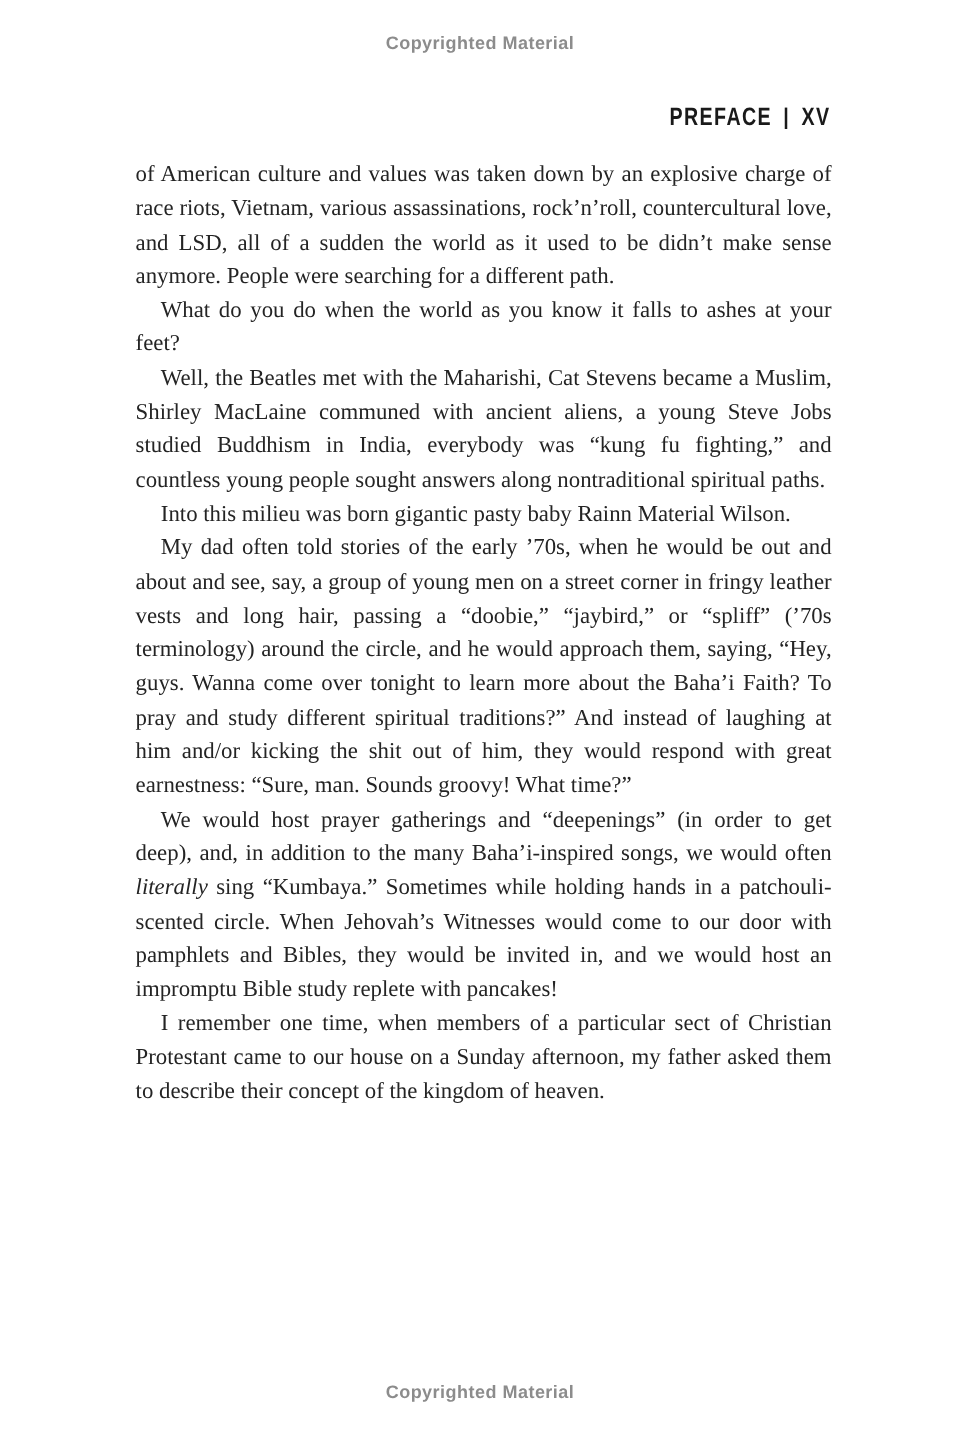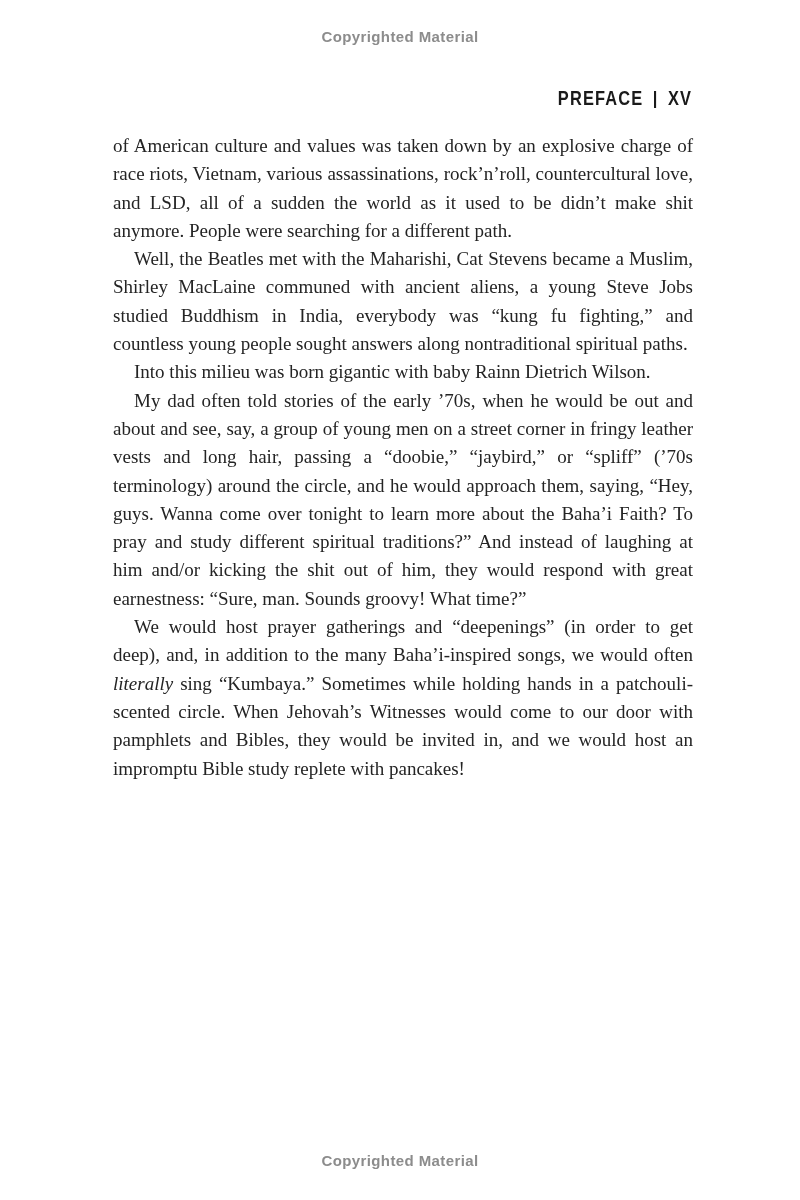--- a/index.html
+++ b/index.html
@@ -71,22 +71,24 @@
 
 <div class="page">
 
   <div class="notice top">Copyrighted Material</div>
 
   <div class="running-header">
     <span>PREFACE</span><span class="sep">|</span><span>XV</span>
   </div>
 
   <div class="body-text" id="body-text">
-      <p><span>of American culture and values was taken down by an explosive charge of race riots, Vietnam, various assassinations, rock’n’roll, countercul­tural love, and LSD, all of a sudden the world as it used to be didn’t make shit anymore. People were searching for a different path.</span></p>
+      <p><span>of American culture and values was taken down by an explosive charge of race riots, Vietnam, various assassinations, rock’n’roll, countercul­tural love, and LSD, all of a sudden the world as it used to be didn’t make sense anymore. People were searching for a different path.</span></p>
+      <p class="indent"><span>What do you do when the world as you know it falls to ashes at your feet?</span></p>
       <p class="indent"><span>Well, the Beatles met with the Maharishi, Cat Stevens became a Muslim, Shirley MacLaine communed with ancient aliens, a young Steve Jobs studied Buddhism in India, everybody was “kung fu fight­ing,” and countless young people sought answers along nontraditional spiritual paths.</span></p>
-      <p class="indent"><span>Into this milieu was born gigantic with baby Rainn Dietrich Wilson.</span></p>
+      <p class="indent"><span>Into this milieu was born gigantic pasty baby Rainn Material Wilson.</span></p>
       <p class="indent"><span>My dad often told stories of the early ’70s, when he would be out and about and see, say, a group of young men on a street corner in fringy leather vests and long hair, passing a “doobie,” “jaybird,” or “spliff” (’70s terminology) around the circle, and he would approach them, saying, “Hey, guys. Wanna come over tonight to learn more about the Baha’i Faith? To pray and study different spiritual traditions?” And instead of laughing at him and/or kicking the shit out of him, they would respond with great earnestness: “Sure, man. Sounds groovy! What time?”</span></p>
       <p class="indent"><span>We would host prayer gatherings and “deepenings” (in order to get deep), and, in addition to the many Baha’i-inspired songs, we would often </span><em>literally</em><span> sing “Kumbaya.” Sometimes while holding hands in a patchouli-scented circle. When Jehovah’s Witnesses would come to our door with pamphlets and Bibles, they would be invited in, and we would host an impromptu Bible study replete with pancakes!</span></p>
+      <p class="indent"><span>I remember one time, when members of a particular sect of Chris­tian Protestant came to our house on a Sunday afternoon, my father asked them to describe their concept of the kingdom of heaven.</span></p>
     </div>
 
   <div class="notice bottom">Copyrighted Material</div>
 
 </div>
 
 </body></html>

